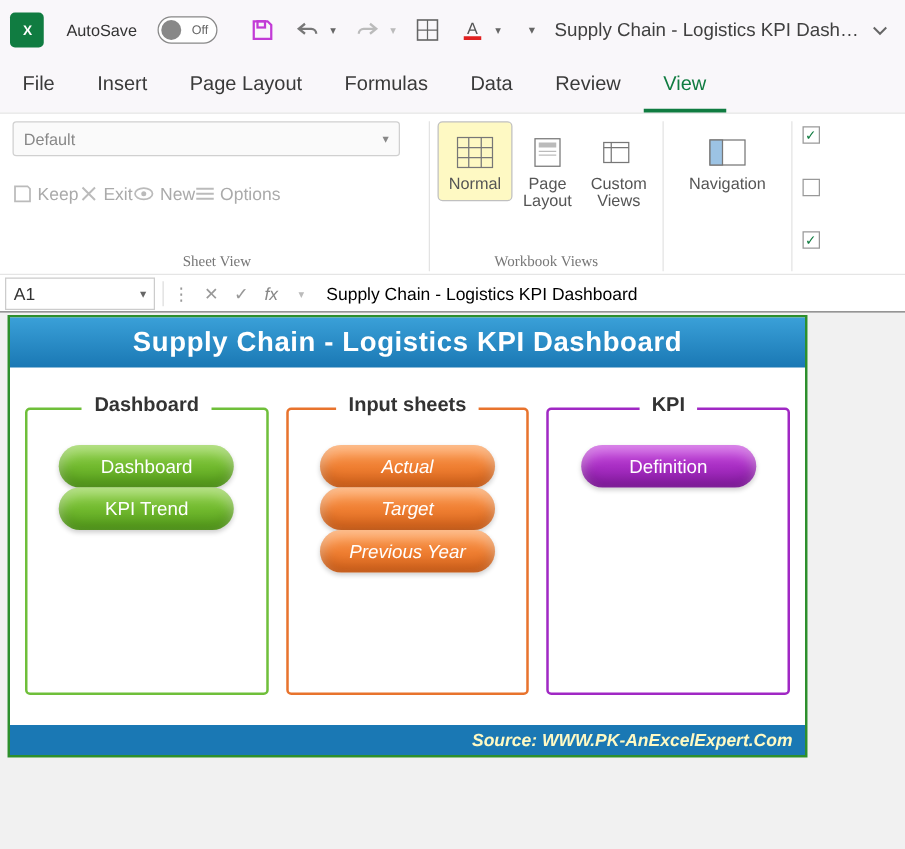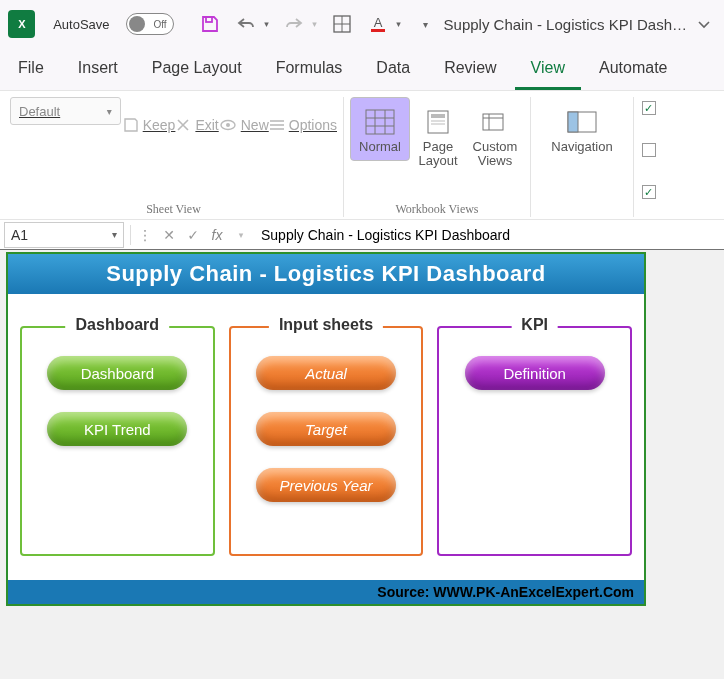--- a/index.html
+++ b/index.html
@@ -28,21 +28,21 @@
   .ribbon-group.sep { border-right: 1px solid #e3e3e3; }
   .group-body { flex: 1; display: flex; align-items: flex-start; gap: 2px; }
   .group-label { text-align: center; font-size: 12px; color: #777; padding: 4px 0 0 0; font-family: Liberation Serif, serif; }
 
   .sv-default { width: 310px; height: 28px; border: 1px solid #d0d0d0; background: #fafafa; color: #888; font-size: 13px; padding: 0 8px; display: flex; align-items: center; position: relative; border-radius: 3px; }
   .sv-default .caret { position: absolute; right: 8px; font-size: 10px; color: #888; }
   .sv-row2 { display: flex; gap: 0; margin-top: 20px; }
   .sv-btn { display: flex; align-items: center; gap: 4px; color: #aaa; font-size: 14px; cursor: default; }
 
   .big-btn { width: 60px; padding: 6px 2px; text-align: center; cursor: pointer; border: 1px solid transparent; border-radius: 4px; }
-  .big-btn.active { background: #c4b5fd; border: 1px solid #c0c0c0; }
+  .big-btn.active { background: #fef9c3; border: 1px solid #c0c0c0; }
   .big-btn .icon { height: 36px; display: flex; align-items: center; justify-content: center; color: #666; }
   .big-btn .lbl { font-size: 13px; color: #555; line-height: 1.1; }
   .nav-btn { width: 90px; }
 
   .checks { display: flex; flex-direction: column; gap: 28px; padding: 4px 2px; }
   .chk { width: 14px; height: 14px; border: 1px solid #999; background: #fff; }
   .chk.checked::after { content: "✓"; font-size: 11px; color: #107c41; position: relative; top: -2px; left: 1px; }
 
   
   .formula-bar { display: flex; align-items: center; height: 30px; background: #fff; border-bottom: 1px solid #737373; }
@@ -51,30 +51,30 @@
   .fb-sep { width: 1px; height: 20px; background: #ddd; margin: 0 2px; }
   .fb-btn { width: 24px; text-align: center; color: #999; cursor: pointer; font-size: 14px; }
   .fx { font-style: italic; color: #888; font-size: 14px; }
   .formula-input { flex: 1; height: 26px; border: none; padding: 0 8px; font-size: 14px; outline: none; }
 
   
   .sheet { padding: 2px 6px; }
   .dash { width: 640px; border: 2px solid #2d8f2d; background: #fff; }
   .dash-title { height: 40px; background: linear-gradient(#3aa0d8, #1a78b4); color: #fff; font-size: 22px; font-weight: bold; display: flex; align-items: center; justify-content: center; letter-spacing: .5px; }
   .dash-body { display: flex; gap: 14px; padding: 32px 12px 24px 12px; justify-content: space-between; }
-  .panel { position: relative; border: 2px solid; border-radius: 4px; padding: 28px 10px 14px 10px; flex: 1; display: flex; flex-direction: column; gap: 22px; align-items: center; height: 230px; }
+  .panel { position: relative; border: 2px solid; border-radius: 4px; padding: 28px 10px 14px 10px; flex: 1; display: flex; flex-direction: column; align-items: center; height: 230px; }
   .panel-title { position: absolute; top: -12px; left: 50%; transform: translateX(-50%); background: #fff; padding: 0 10px; font-weight: bold; font-size: 16px; color: #333; white-space: nowrap; }
   .panel.green { border-color: #6fbf3a; }
   .panel.orange { border-color: #e8732d; }
   .panel.purple { border-color: #a028c4; }
   .pill { width: 140px; height: 34px; border-radius: 17px; color: #fff; font-size: 15px; display: flex; align-items: center; justify-content: center; cursor: pointer; box-shadow: inset 0 6px 10px rgba(255,255,255,.4), inset 0 -6px 10px rgba(0,0,0,.15), 0 2px 4px rgba(0,0,0,.2); }
   .pill.green  { background: linear-gradient(#8ed244,#56a21a); }
   .pill.orange { background: linear-gradient(#ff9a4d,#e0661a); font-style: italic; }
   .pill.purple { background: linear-gradient(#c843e0,#8a1aa8); }
-  .dash-footer { height: 24px; background: #1a78b4; color: #000000; font-size: 14px; display: flex; align-items: center; justify-content: flex-end; padding: 0 10px; font-weight: bold; }
+  .dash-footer { height: 24px; background: #1a78b4; color: #fef9c3; font-size: 14px; display: flex; align-items: center; justify-content: flex-end; padding: 0 10px; font-weight: bold; font-style: italic; }
 
   svg { display: block; }
 </style>
 </head>
 <body>
 
 <div class="titlebar">
   <div class="excel-logo">
     <svg width="18" height="18" viewBox="0 0 18 18">
         <rect width="18" height="18" fill="#107c41"></rect>
@@ -132,26 +132,25 @@
 </div>
 
 <div class="tabs">
   <div class="tab">File</div>
   <div class="tab">Insert</div>
   <div class="tab">Page Layout</div>
   <div class="tab">Formulas</div>
   <div class="tab">Data</div>
   <div class="tab">Review</div>
   <div class="tab active">View</div>
-  <div class="tab">Automate</div>
 </div>
 
 <div class="ribbon">
   <div class="ribbon-group sep" style="width:340px">
-    <div class="group-body" style="flex-direction:row;align-items:flex-start;text-decoration:underline;">
+    <div class="group-body" style="flex-direction:column;align-items:flex-start;">
       <div class="sv-default">
         <span>Default</span>
         <span class="caret">▾</span>
       </div>
       <div class="sv-row2">
         <div class="sv-btn">
           <svg width="16" height="16" viewBox="0 0 16 16">
               <path d="M2 2h10l2 2v10H2z" fill="none" stroke="#bbb" stroke-width="1.4"></path>
             </svg>
           <span>Keep</span>

